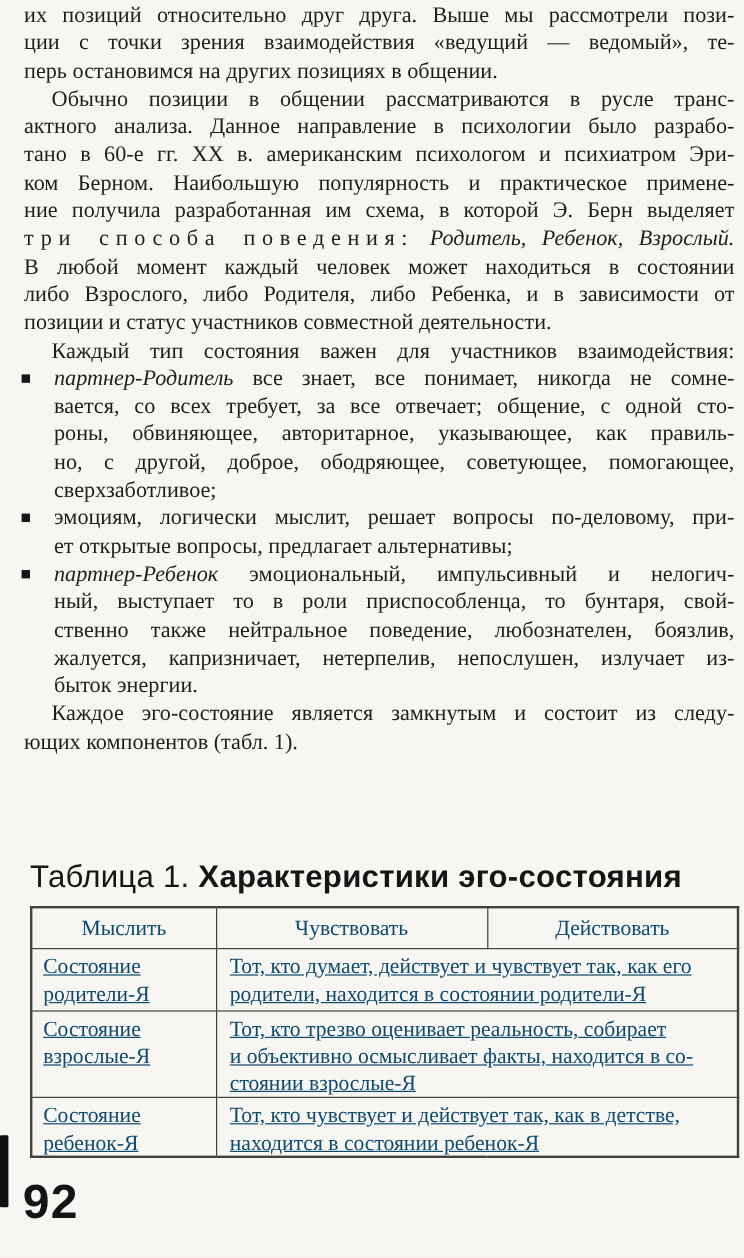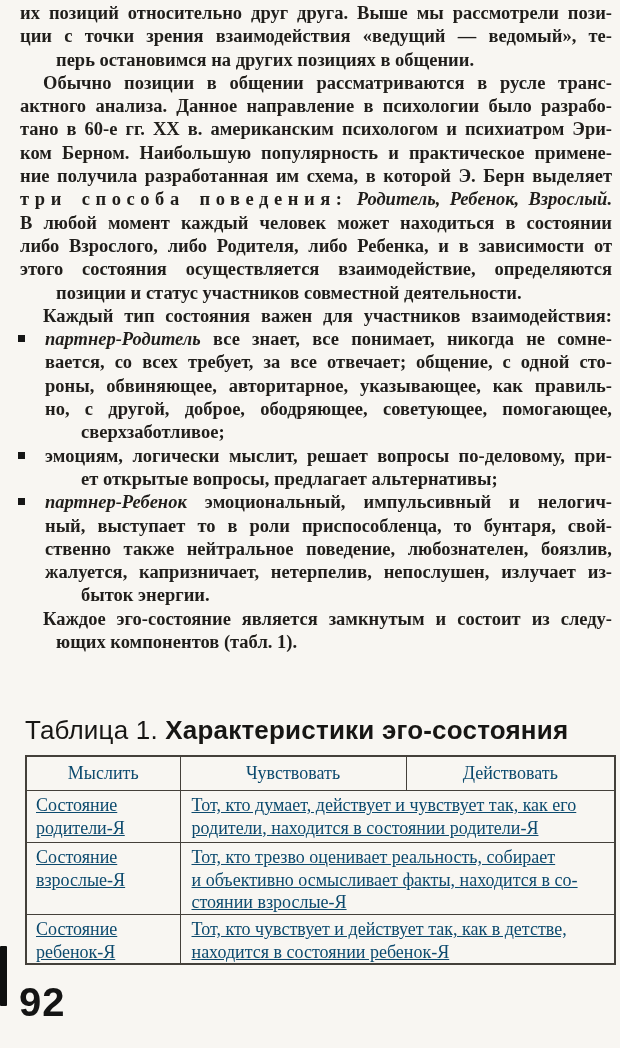--- a/index.html
+++ b/index.html
@@ -10,23 +10,23 @@
     font-family:"Liberation Serif","DejaVu Serif",serif;
   }
   
   .text-block{
     position:absolute;left:20px;top:2px;width:592px;
     font-size:18.5px;line-height:23.3px;
   }
   .block{margin:0;padding:0;}
   .line{
     height:23.3px;overflow:hidden;
-    text-align:justify;text-align-last:justify;font-weight:bold;
+    text-align:justify;text-align-last:justify;
   }
-  .line.lastline{text-align:left;text-align-last:auto;margin-left:36px;}
+  .line.lastline{text-align:left;text-align-last:auto;}
   .p-indent .line:first-child{text-indent:23px;}
   .bullet{position:relative;padding-left:25px;}
   .bullet .marker{
     position:absolute;left:-2px;top:7px;width:7px;height:7px;
     background:#161616;
   }
   .it{font-style:italic;}
   .sp{letter-spacing:0.30em;}
   
   .table-caption{
@@ -75,21 +75,20 @@
       </div>
       <div class="block para p-indent">
         <div class="line">Обычно позиции в общении рассматриваются в русле транс-</div>
         <div class="line">актного анализа. Данное направление в психологии было разрабо-</div>
         <div class="line">тано в 60-е гг. XX в. американским психологом и психиатром Эри-</div>
         <div class="line">ком Берном. Наибольшую популярность и практическое примене-</div>
         <div class="line">ние получила разработанная им схема, в которой Э. Берн выделяет</div>
         <div class="line"><span class="sp">три способа поведения:</span><span> </span><span class="it">Родитель, Ребенок, Взрослый.</span></div>
         <div class="line">В любой момент каждый человек может находиться в состоянии</div>
         <div class="line">либо Взрослого, либо Родителя, либо Ребенка, и в зависимости от</div>
-        <div class="line">этого состояния осуществляется взаимодействие, определяются</div>
         <div class="line lastline">позиции и статус участников совместной деятельности.</div>
       </div>
       <div class="block para p-indent">
         <div class="line">Каждый тип состояния важен для участников взаимодействия:</div>
       </div>
       <div class="block bullet">
         <span class="marker"></span>
         <div class="line"><span class="it">партнер-Родитель</span><span> все знает, все понимает, никогда не сомне-</span></div>
         <div class="line">вается, со всех требует, за все отвечает; общение, с одной сто-</div>
         <div class="line">роны, обвиняющее, авторитарное, указывающее, как правиль-</div>

